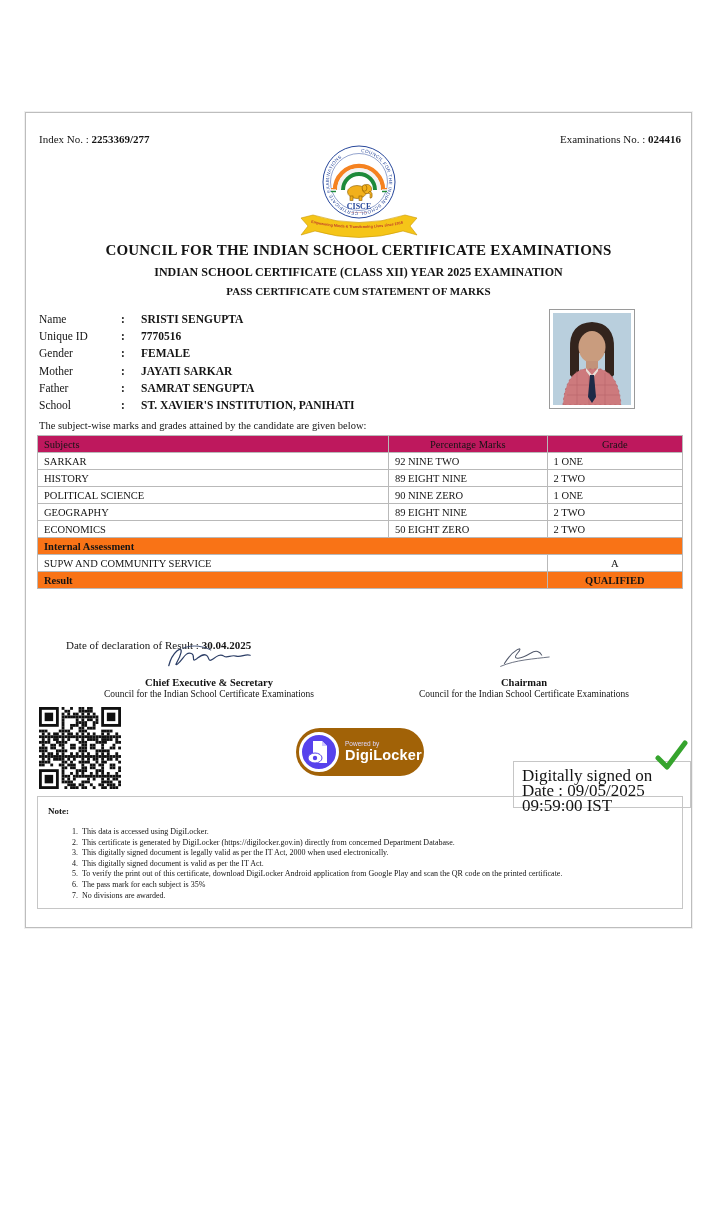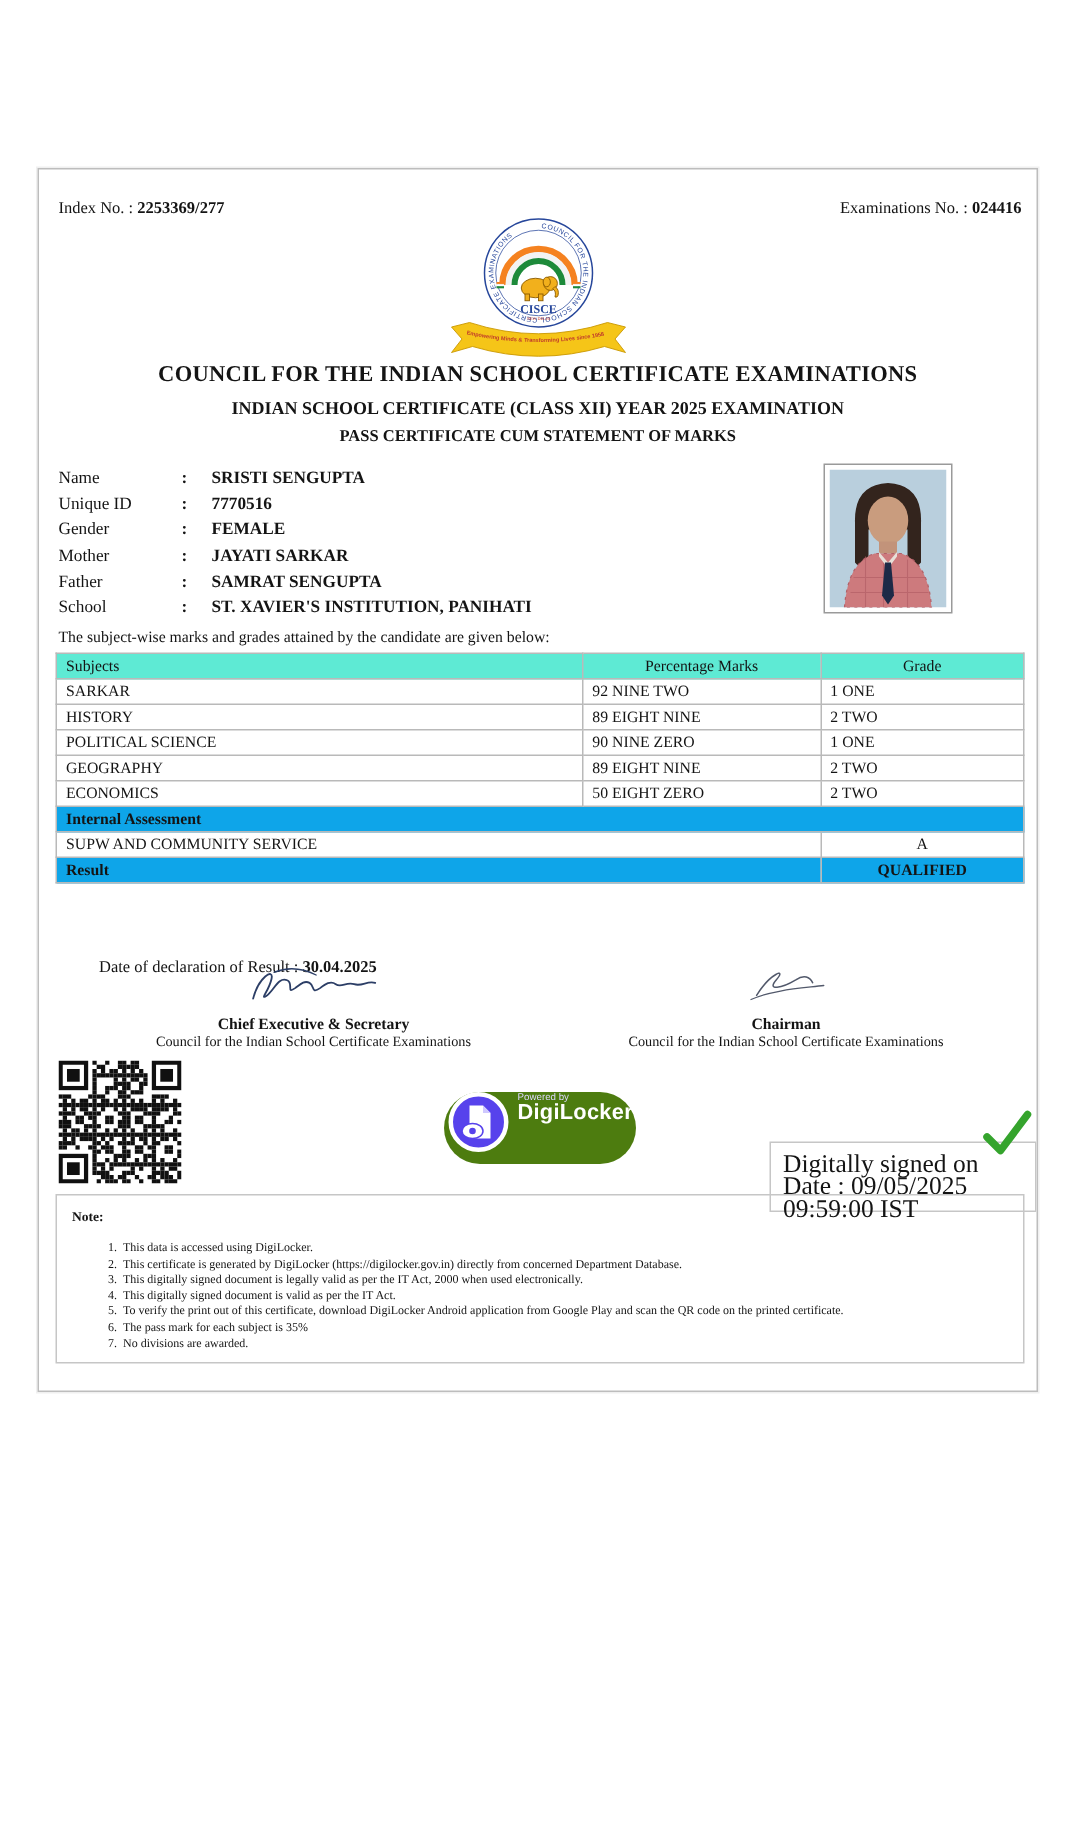--- a/index.html
+++ b/index.html
@@ -34,45 +34,45 @@
   
   .photo { position:absolute; left:523px; top:196px; width:86px; height:100px;
            border:1px solid #9a9a9a; background:#fff; padding:3px; }
   .photo svg { display:block; width:100%; height:100%; }
 
   
   .intro { position:absolute; top:307px; left:13px; font-size:10.5px; }
   table.marks { position:absolute; top:322px; left:11px; width:646px;
                 border-collapse:collapse; font-size:10.5px; }
   table.marks th, table.marks td { border:1px solid #b9b9b9; padding:2px 6px; height:17px; }
-  table.marks th { background:#5eead4; font-weight:normal; }
+  table.marks th { background:#be185d; font-weight:normal; }
   th.col-subject { width:54.4%; text-align:left; }
   th.col-pct { width:24.6%; text-align:center; }
   th.col-grade { width:21%; text-align:center; }
   td.t-left { text-align:left; }
   td.t-center { text-align:center; }
-  tr.gray td { background:#0ea5e9; }
+  tr.gray td { background:#f97316; }
   .bold { font-weight:bold; }
 
   
   .decl { position:absolute; top:526px; left:13px; font-size:11px;margin-left:27px; }
 
   
   .sig-left  { position:absolute; top:530px; left:38px;  width:290px; text-align:center; }
   .sig-right { position:absolute; top:530px; left:358px; width:280px; text-align:center; }
   .sig-img { height:28px; }
   .sig-title { font-size:10.5px; font-weight:bold; margin-top:2px; }
   .sig-org { font-size:9.5px; margin-top:1px; }
 
   
   .qr { position:absolute; left:13px; top:594px; width:82px; height:82px; background:#fff; }
   .qr svg { width:82px; height:82px; }
 
   .dl-badge { position:absolute; left:270px; top:615px; width:128px; height:48px;
-              background:#4d7c0f; border-radius:24px; display:flex; align-items:flex-start;
+              background:#a16207; border-radius:24px; display:flex; align-items:center;
               font-family:"Liberation Sans", sans-serif; }
   .dl-icon { width:40px; height:40px; border-radius:50%; border:3px solid #fff;
              margin-left:3px; background:#5742ec; display:flex; align-items:center; justify-content:center; }
   .dl-text { margin-left:6px; color:#fff; line-height:1.1; }
   .dl-powered { font-size:6.5px; color:#ded9ff; }
   .dl-brand { font-size:14.5px; font-weight:bold; letter-spacing:.2px; }
 
   .signed-box { position:absolute; left:487px; top:648px; width:178px; height:47px;
                 border:1px solid #c6c6c6; background:#fff; padding:6px 8px; font-size:17px;
                 line-height:15px; }

